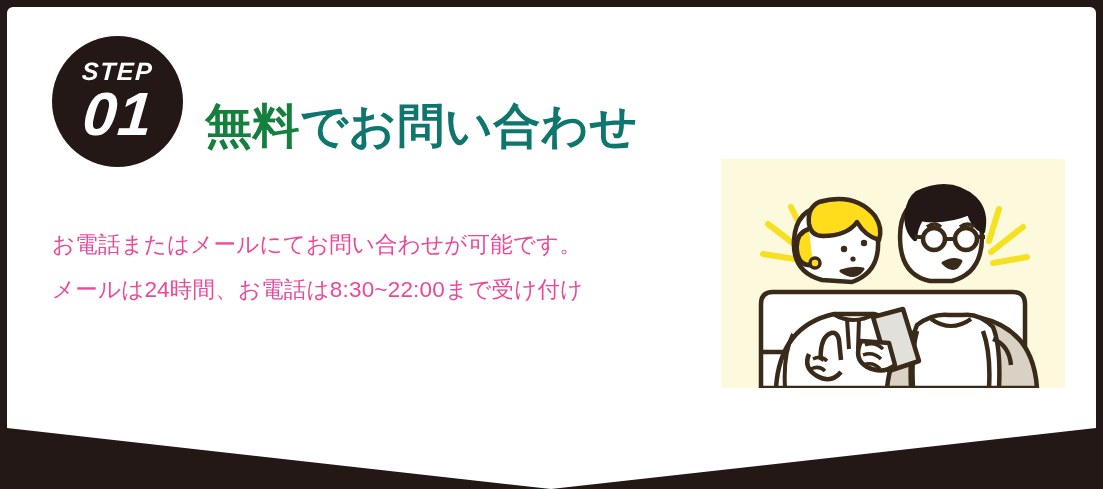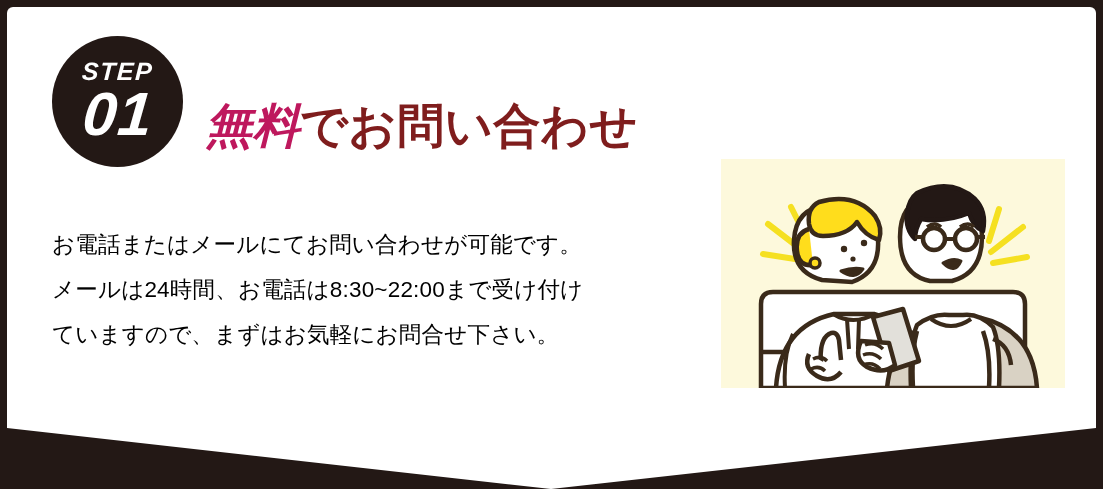--- a/index.html
+++ b/index.html
@@ -76,30 +76,30 @@
   #heading {
     position: absolute;
     left: 198px;
     top: 64px;
     font-size: 47px;
     font-weight: bold;
     line-height: 1;
     white-space: nowrap;
     letter-spacing: 0.5px;
   }
-  #heading .hl { color: #be185d; font-style: italic; }
-  #heading .rest { color: #7f1d1d; margin-top: 39px; }
+  #heading .hl { color: #15803d; }
+  #heading .rest { color: #0f766e; margin-top: 39px; }
 
   
   #body-copy {
     position: absolute;
     left: 45px;
     top: 215px;
     width: 660px;
-    color: #000000;
+    color: #ec4899;
     font-size: 22.5px;
     line-height: 45px;
     letter-spacing: 0.2px;
   }
   #body-copy p { margin: 0; white-space: nowrap; }
 
   
   #illust {
     position: absolute;
     left: 714px;
@@ -123,21 +123,20 @@
     <div id="badge">
       <span class="step-word">STEP</span>
       <span class="step-num">01</span>
     </div>
 
     <h1 id="heading"><span class="hl">無料</span><span class="rest">でお問い合わせ</span></h1>
 
     <div id="body-copy">
       <p>お電話またはメールにてお問い合わせが可能です。</p>
       <p>メールは24時間、お電話は8:30~22:00まで受け付け</p>
-      <p>ていますので、まずはお気軽にお問合せ下さい。</p>
     </div>
 
     <div id="illust">
       <svg width="344" height="229" viewBox="0 0 344 229" aria-hidden="true">
         <rect x="0" y="0" width="344" height="229" fill="#fdf9dc"></rect>
 
         <g stroke="#f5e021" stroke-width="6" stroke-linecap="round" fill="none">
           <line x1="70" y1="48" x2="85" y2="78"></line>
           <line x1="47" y1="65" x2="77" y2="88"></line>
           <line x1="42" y1="95" x2="74" y2="100"></line>

